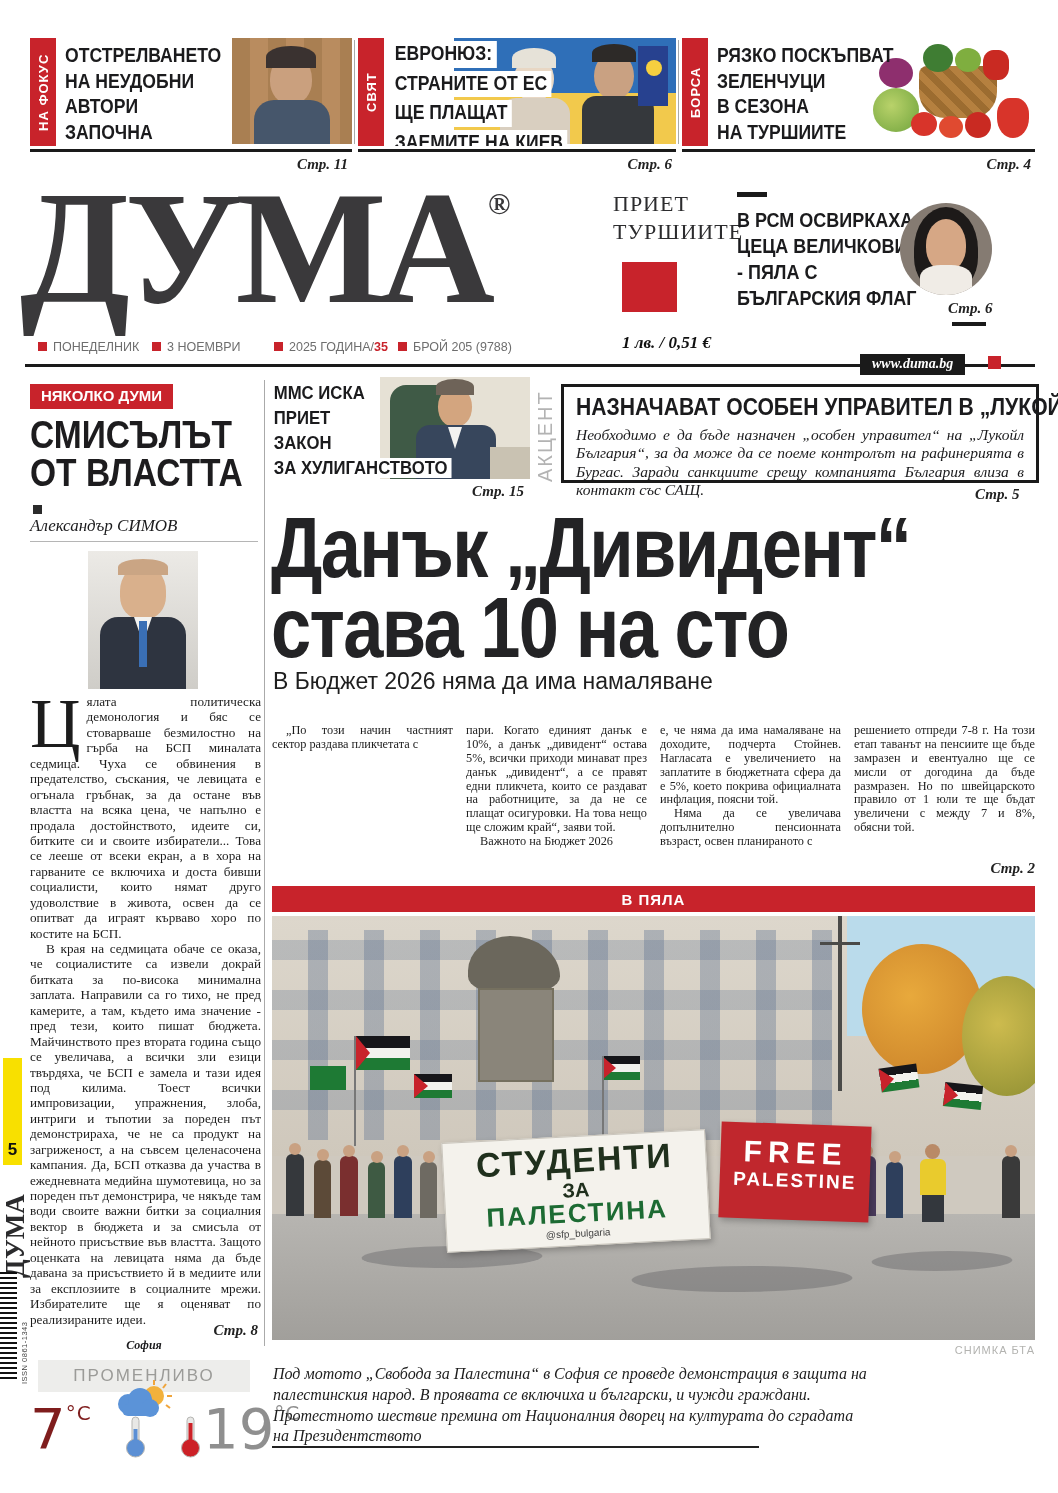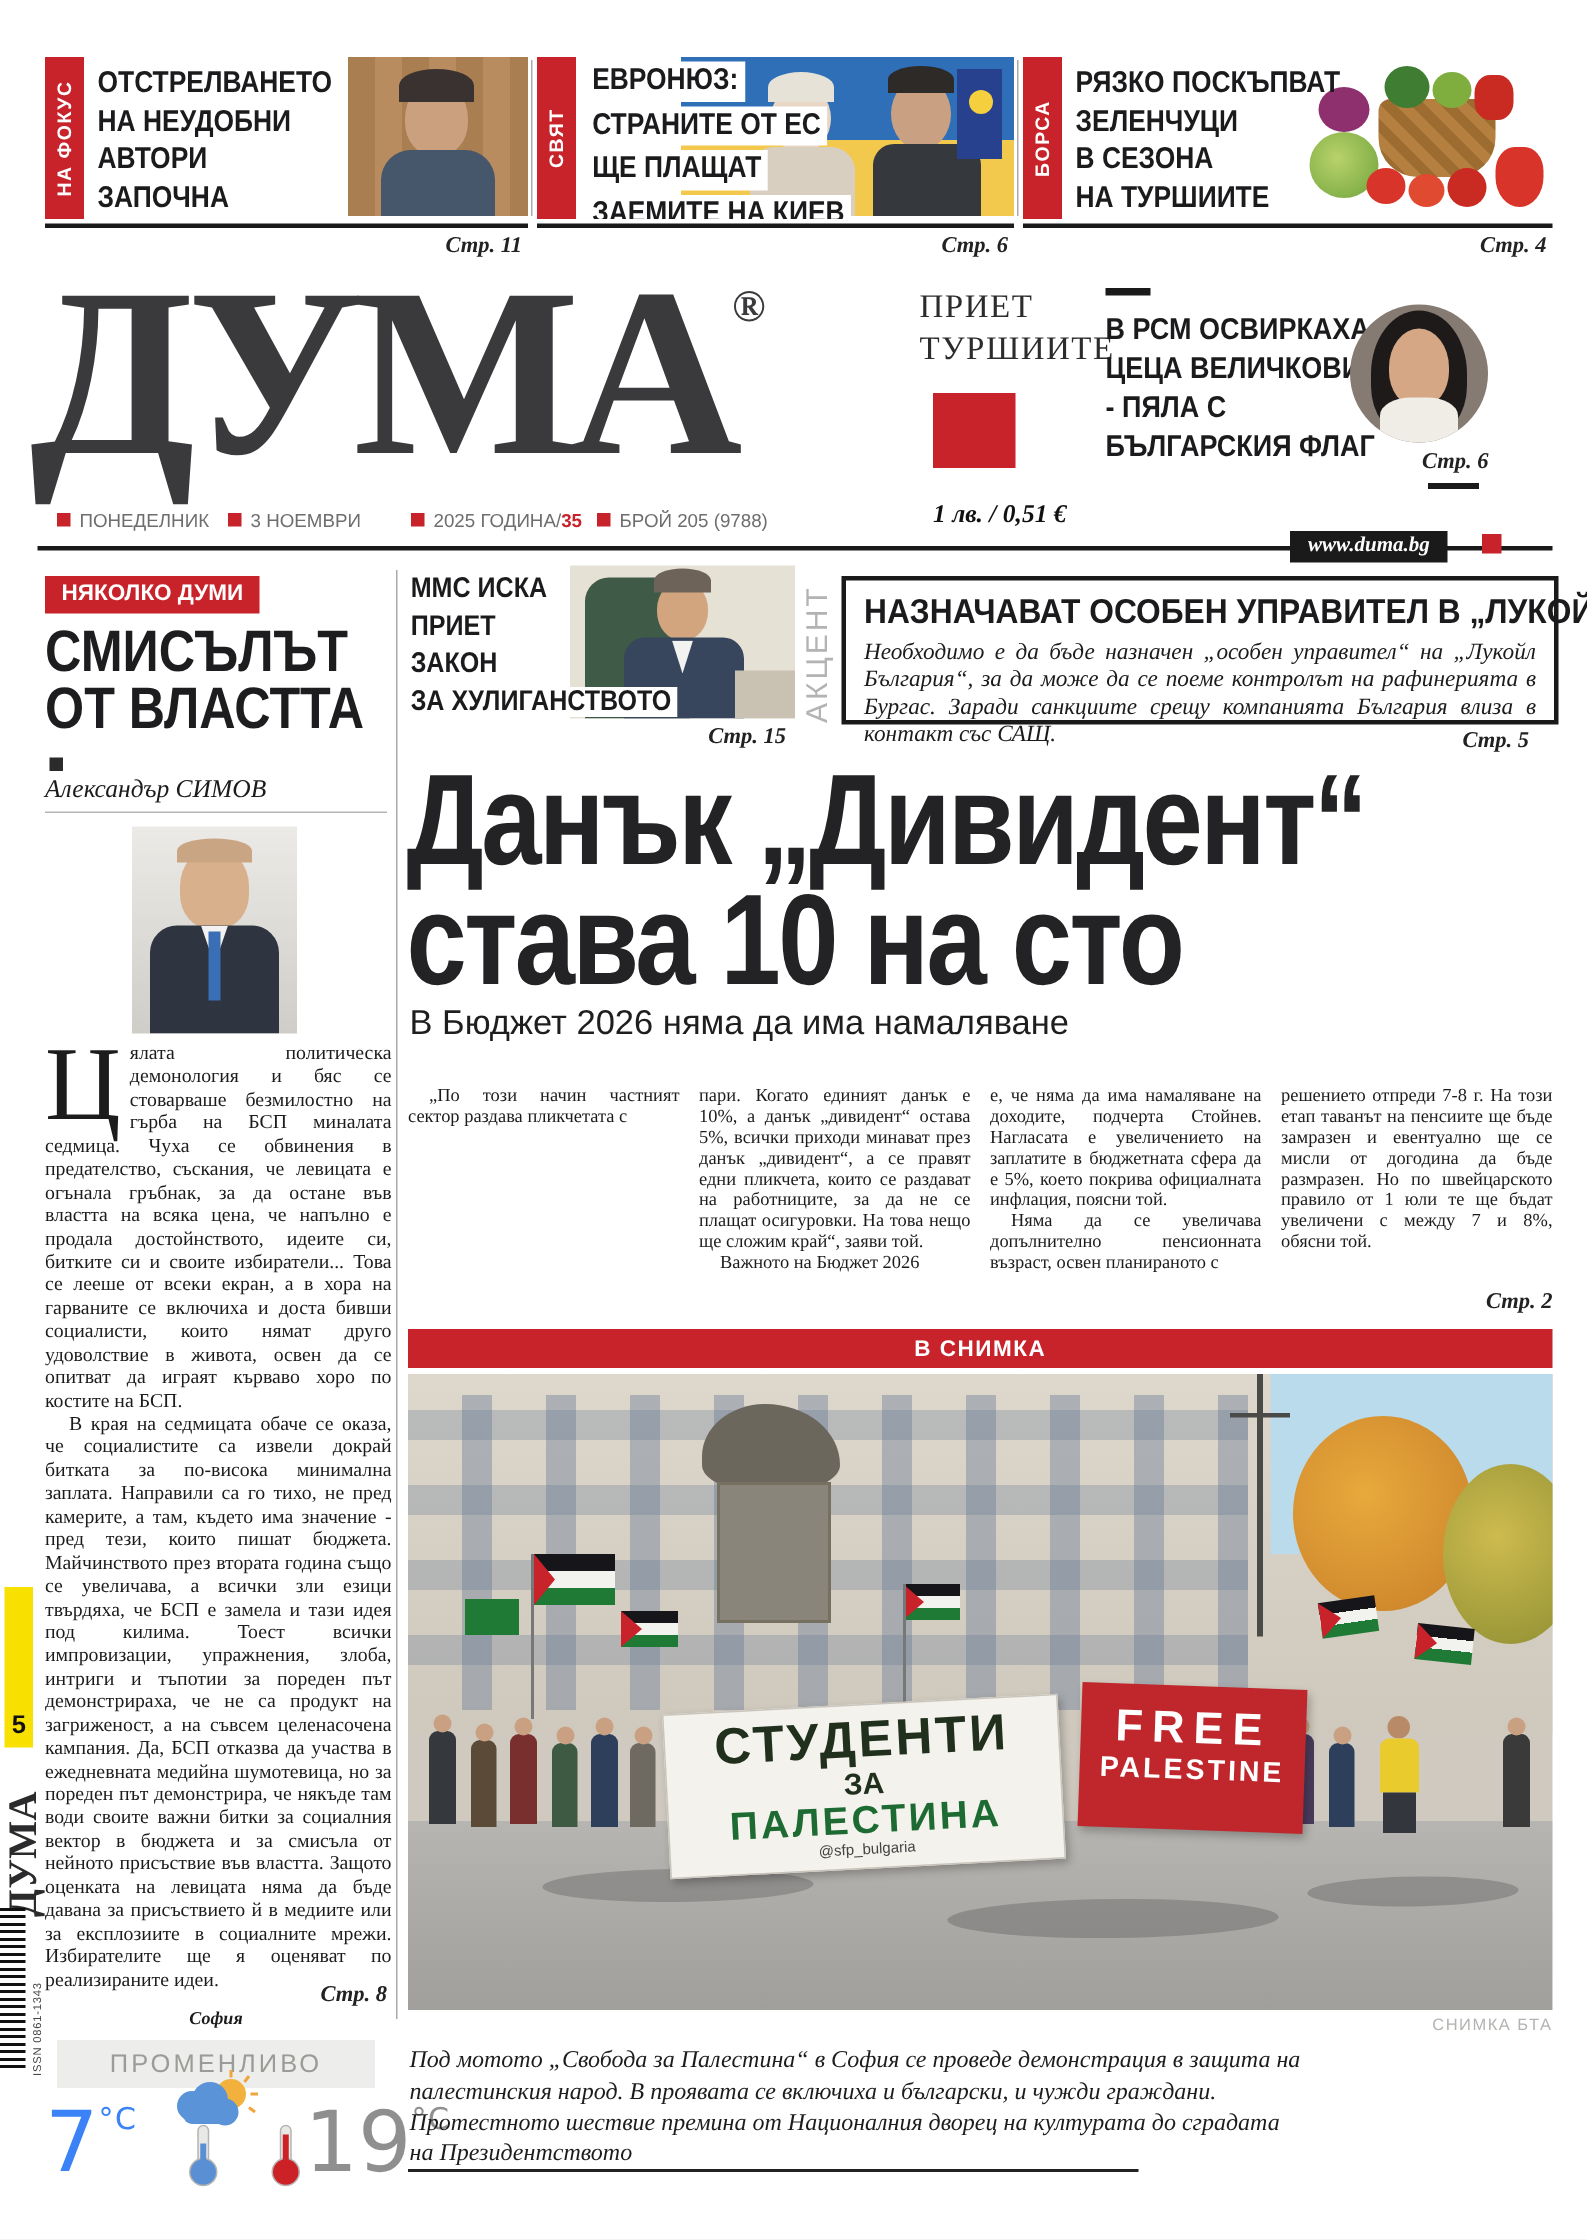--- a/index.html
+++ b/index.html
@@ -53,21 +53,21 @@
   #op-body{left:30px;top:694px;width:231px;font-family:"Liberation Serif",serif;font-size:13.2px;
            line-height:1.17;text-align:justify;color:#1c1c1c;}
   #op-body .dropcap{float:left;font-size:70px;line-height:.78;margin:3px 6px 0 0;font-family:"Liberation Serif",serif;}
   #op-body p{margin:0;}
   #op-body p+p{text-indent:16px;}
   #op-page{left:30px;top:1322px;width:228px;text-align:right;}
   #col-sep{left:264px;top:380px;height:966px;}
   
   #w-city{left:30px;top:1338px;width:228px;text-align:center;font-family:"Liberation Serif",serif;font-weight:bold;font-style:italic;font-size:12px;}
   #w-cond{left:38px;top:1360px;width:212px;text-align:center;background:#ededeb;color:#9b9b98;font-size:17px;letter-spacing:2px;padding:6px 0;}
-  #w-low{left:30px;top:1396px;font-size:56px;color:#3b82f6;font-family:"DejaVu Sans",sans-serif;}
+  #w-low{left:30px;top:1396px;font-size:56px;color:#7f1d1d;font-family:"DejaVu Sans",sans-serif;}
   #w-high{left:203px;top:1396px;font-size:56px;color:#8f8f8f;font-family:"DejaVu Sans",sans-serif;}
   .w-unit{font-size:20px;vertical-align:28px;letter-spacing:1px;}
   #w-thermo-cold{left:120px;top:1415px;}
   #w-thermo-warm{left:175px;top:1415px;}
   #w-cloud{left:110px;top:1378px;}
   
   #edge-yellow{left:3px;top:1058px;width:19px;height:107px;background:#f8e000;}
   #edge-num{left:3px;top:1140px;width:19px;text-align:center;font-weight:bold;font-size:17px;color:#111;}
   #edge-logo{left:0px;top:1175px;width:24px;height:122px;writing-mode:vertical-rl;transform:rotate(180deg);
              font-family:"Liberation Serif",serif;font-weight:bold;font-size:27px;color:#2b2b2d;text-align:center;}
@@ -335,21 +335,21 @@
     <div class="mcol">
       <p>е, че няма да има намаляване на доходите, подчерта Стойнев. Нагласата е увеличението на заплатите в бюджетната сфера да е 5%, което покрива официалната инфлация, поясни той.</p>
       <p class="ind">Няма да се увеличава допълнително пенсионната възраст, освен планираното с</p>
     </div>
     <div class="mcol">
       <p>решението отпреди 7-8 г. На този етап таванът на пенсиите ще бъде замразен и евентуално ще се мисли от догодина да бъде размразен. Но по швейцарското правило от 1 юли те ще бъдат увеличени с между 7 и 8%, обясни той.</p>
     </div>
   </div>
   <div class="abs pageref" id="m-page">Стр. 2</div>
 
-  <div class="abs" id="kadar-bar">В СНИМКА</div>
+  <div class="abs" id="kadar-bar">В ПЯЛА</div>
 
   <div class="photo" id="kadar-photo">
 
     <div class="abs" style="left:0;top:0;width:763px;height:240px;background:linear-gradient(180deg,#ddd7cc,#cfc8bc);"></div>
     <div class="abs" style="left:0;top:14px;width:560px;height:210px;background:repeating-linear-gradient(90deg,transparent 0 36px,rgba(95,115,145,.38) 36px 56px),repeating-linear-gradient(0deg,transparent 0 30px,rgba(95,115,145,.28) 30px 50px);"></div>
 
     <div class="abs" style="left:575px;top:0;width:188px;height:120px;background:#badbeb;"></div>
     <div class="abs" style="left:590px;top:28px;width:120px;height:130px;border-radius:50%;background:radial-gradient(circle at 40% 40%,#e8a93c,#c87f28);"></div>
     <div class="abs" style="left:690px;top:60px;width:90px;height:120px;border-radius:50%;background:radial-gradient(circle at 40% 40%,#cdbb4e,#8f8f33);"></div>
 

